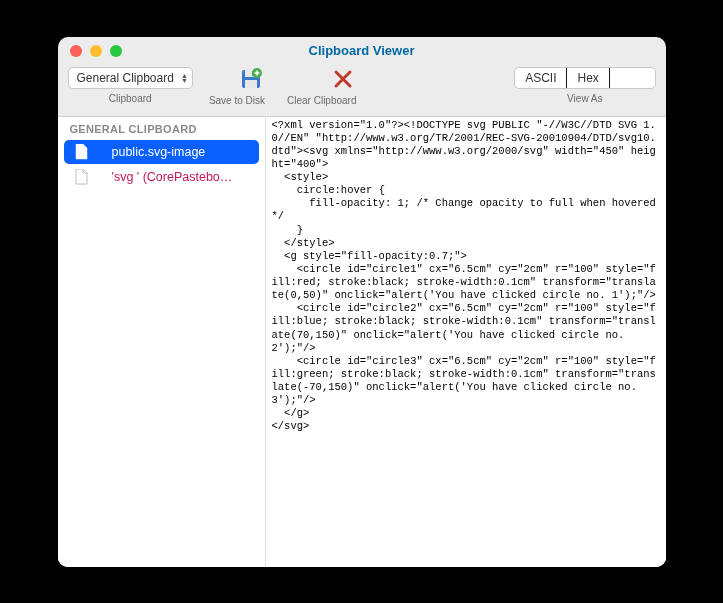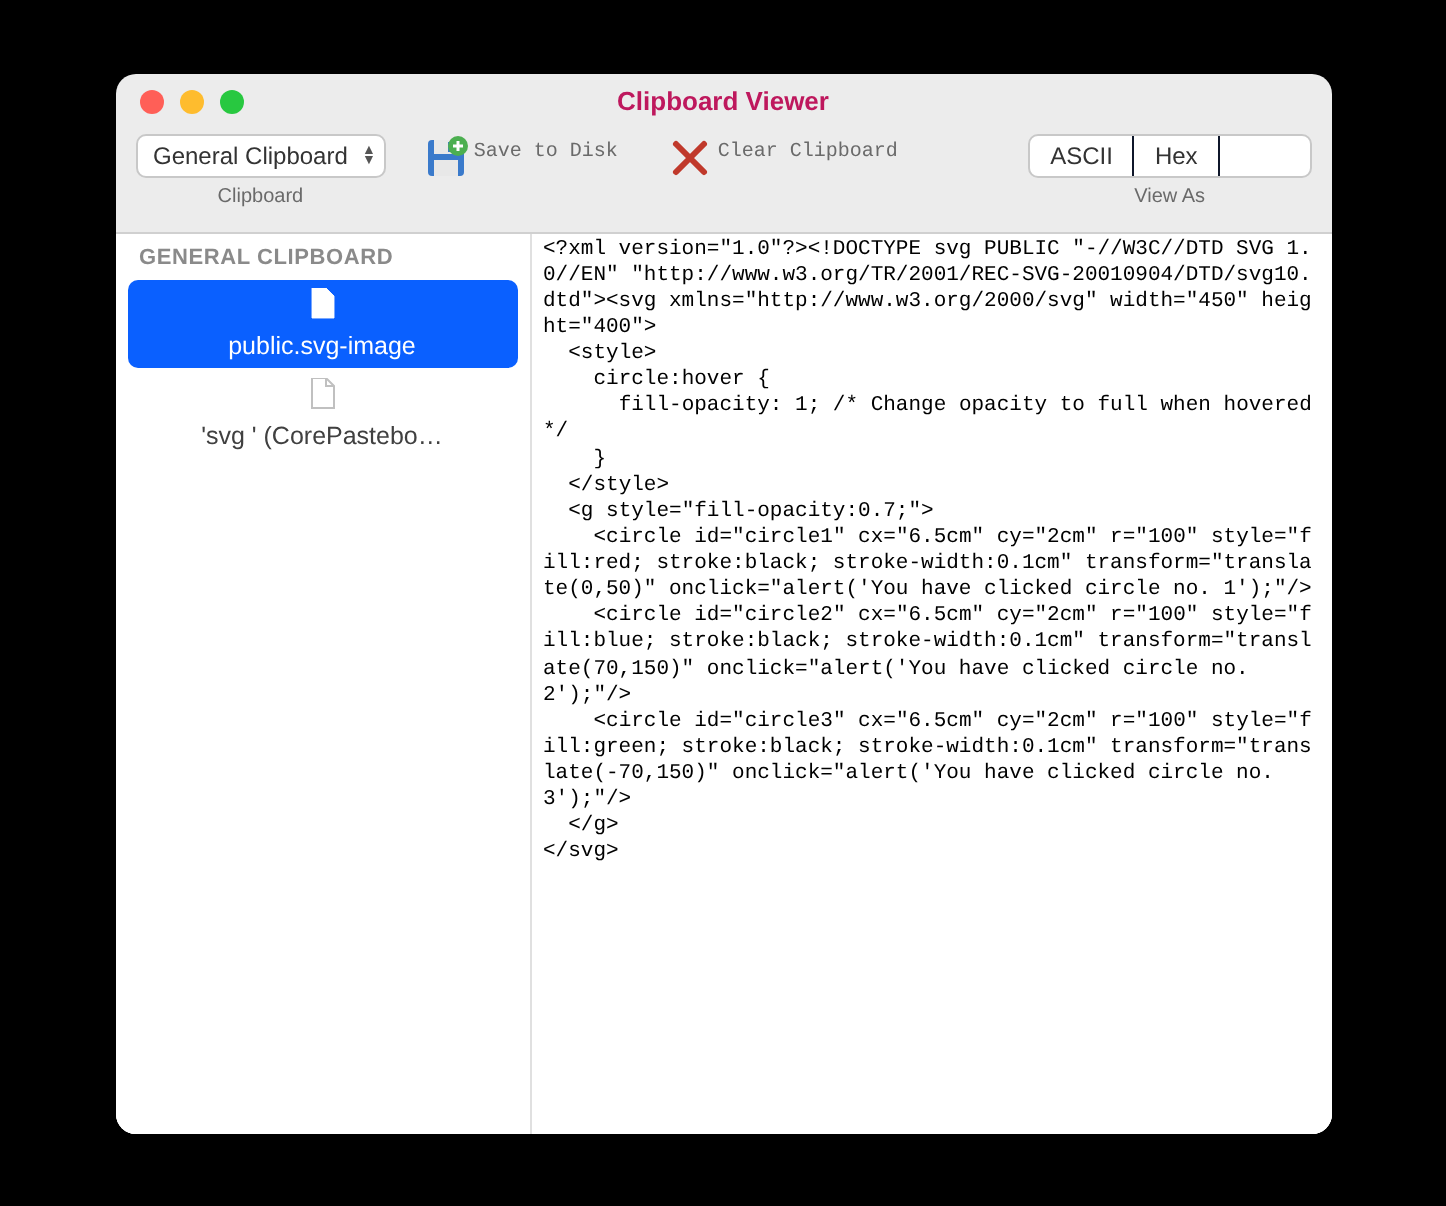--- a/index.html
+++ b/index.html
@@ -41,21 +41,21 @@
     }
     .tl.red { background: #ff5f57; }
     .tl.yellow { background: #febc2e; }
     .tl.green { background: #28c840; }
     .title {
       position: absolute;
       left: 0; right: 0;
       text-align: center;
       font-size: 13px;
       font-weight: 600;
-      color: #be185d;
+      color: #0369a1;
     }
     .toolbar {
       height: 52px;
       display: flex;
       align-items: flex-start;
       padding: 2px 10px 0 10px;
       border-bottom: 1px solid #d0d0d0;
       gap: 10px;
     }
     .tb-select {
@@ -84,24 +84,23 @@
       font-size: 7px;
       color: #555;
     }
     .tb-label {
       font-size: 10px;
       color: #6a6a6a;
       margin-top: 4px;
     }
     .tb-btn {
       display: flex;
-      flex-direction: row;
-      align-items: flex-start;
+      flex-direction: column;
+      align-items: flex-end;
       padding: 0 6px;
-      font-family: Liberation Mono, monospace;
     }
     .tb-icon {
       width: 28px;
       height: 24px;
       display: flex;
       align-items: center;
       justify-content: center;
     }
     .spacer { flex: 1; }
     .seg {
@@ -145,31 +144,30 @@
       padding: 6px 12px 4px 12px;
       letter-spacing: 0.3px;
     }
     .sb-item {
       display: flex;
       align-items: center;
       padding: 4px 10px;
       margin: 1px 6px;
       border-radius: 5px;
       font-size: 12.5px;
-      gap: 6px;
+      gap: 24px;
       white-space: nowrap;
       overflow: hidden;
       text-overflow: ellipsis;
-      flex-direction: column;
     }
     .sb-item.selected {
       background: #0a60ff;
       color: #fff;
     }
-    .sb-item:not(.selected) { color: #404040; }
+    .sb-item:not(.selected) { color: #be185d; }
     .file-icon {
       width: 14px;
       height: 16px;
       flex-shrink: 0;
     }
     .main {
       flex: 1;
       background: #fff;
       overflow: auto;
       padding: 2px 6px;

